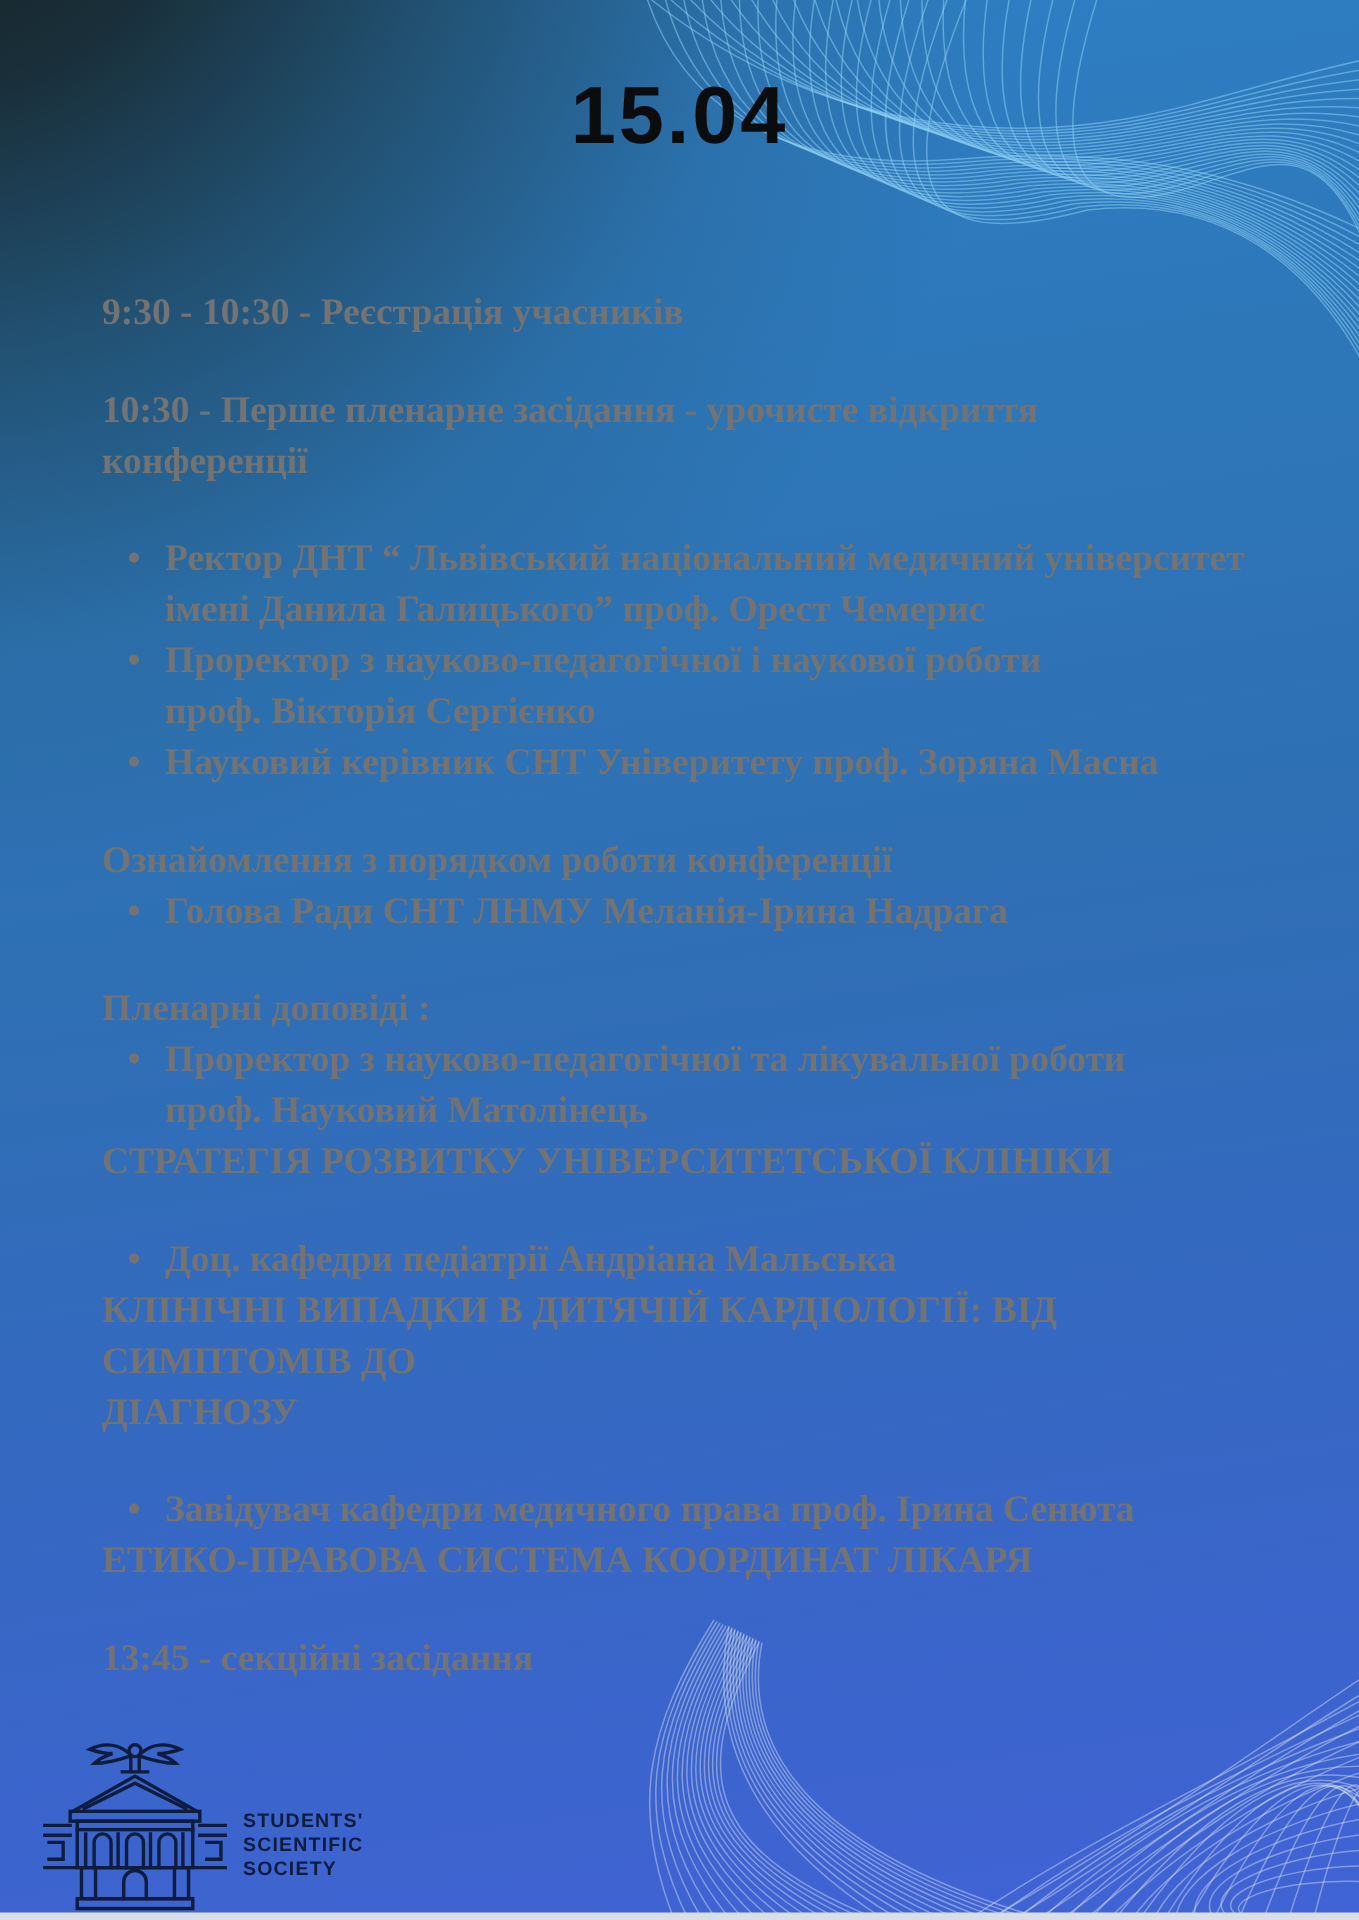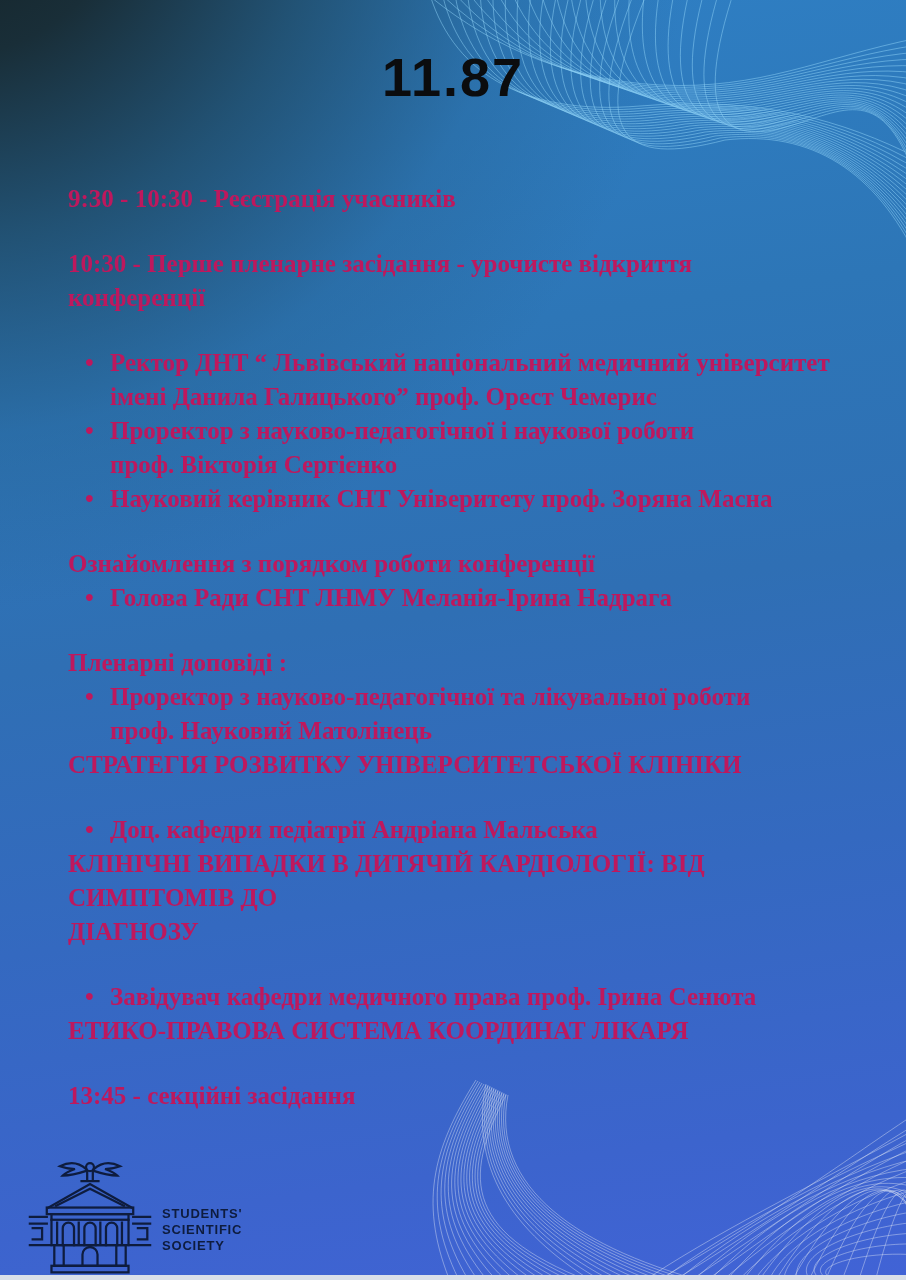--- a/index.html
+++ b/index.html
@@ -20,22 +20,22 @@
   svg.waves{position:absolute;inset:0;pointer-events:none;}
   svg.waves path{fill:none;stroke-width:1;}
   #wave-top-a path,#wave-top-b path{stroke:#8fd3f7;opacity:.5;}
   #wave-fan path,#wave-fan2 path,#wave-mesh-a path,#wave-mesh-b path{stroke:#eaeff7;opacity:.4;}
   .date{
     position:absolute;top:50px;left:0;width:100%;text-align:center;
     font-family:"Liberation Sans","DejaVu Sans",sans-serif;
     font-weight:800;font-size:54px;line-height:1;letter-spacing:2px;color:#0b0c0e;
   }
   .content{
-    position:absolute;left:68px;top:182px;width:792px;
-    color:#be185d;font-size:25px;font-weight:bold;line-height:34px;
+    position:absolute;left:68px;top:192px;width:792px;
+    color:#737373;font-size:25px;font-weight:bold;line-height:34px;
   }
   .block{margin:0 0 31px 0;}
   .time-line,.heading,.topic{white-space:pre-line;}
   ul.bullets{list-style:none;margin:0;padding:0;}
   li.bullet{position:relative;padding-left:42px;white-space:pre-line;}
   li.bullet::before{content:"\2022";position:absolute;left:17px;top:0;}
   .logo{position:absolute;left:28px;top:1158px;display:flex;align-items:center;}
   .logo svg{display:block;}
   .logo-text{
     margin-left:10px;margin-top:28px;
@@ -155,21 +155,21 @@
         <path d="M 918 1189 C 848 1207, 778 1247, 767 1286"></path>
         <path d="M 918 1200 C 848 1214, 778 1252, 784 1286"></path>
         <path d="M 918 1211 C 848 1221, 778 1257, 801 1286"></path>
         <path d="M 918 1222 C 848 1228, 778 1262, 818 1286"></path>
         <path d="M 918 1233 C 848 1235, 778 1267, 835 1286"></path>
         <path d="M 918 1244 C 848 1242, 778 1272, 852 1286"></path>
         <path d="M 918 1255 C 848 1249, 778 1277, 869 1286"></path>
       </g>
   </svg>
 
-  <div class="date">11.87</div>
+  <div class="date">15.04</div>
 
   <div class="content">
       <div class="block time-line">9:30 - 10:30 - Реєстрація учасників</div>
       <div class="block time-line">10:30 - Перше пленарне засідання - урочисте відкриття
 конференції</div>
       <div class="block">
         <ul class="bullets">
           <li class="bullet">Ректор ДНТ “ Львівський національний медичний університет
 імені Данила Галицького” проф. Орест Чемерис</li>
           <li class="bullet">Проректор з науково-педагогічної і  наукової роботи

